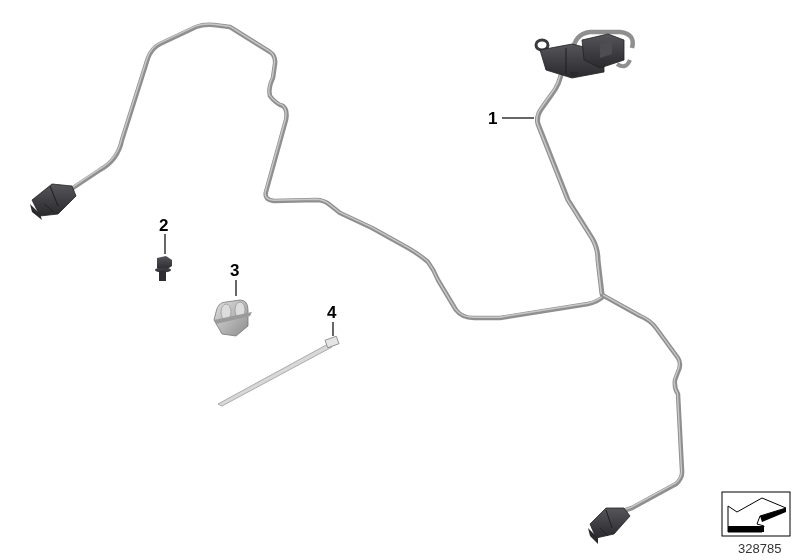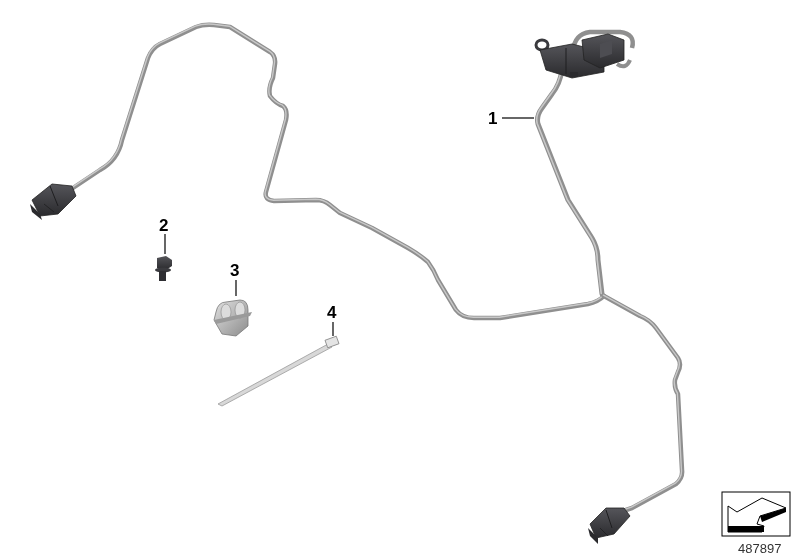--- a/index.html
+++ b/index.html
@@ -120,13 +120,13 @@
     <path d="M728,506 L737,512 L762,498 L786,508 L760,516 L757,524 L764,526 L762,532 L728,532 Z" fill="#ffffff" stroke="#000" stroke-width="1"></path>
     <path d="M760,516 L786,508 L786,512 L762,522 Z" fill="#000"></path>
     <rect x="728" y="526" width="36" height="6" fill="#000"></rect>
   </g>
 </svg>
 
 <div class="callout-label" style="left:488px; top:110px;">1</div>
 <div class="callout-label" style="left:159px; top:217px;">2</div>
 <div class="callout-label" style="left:230px; top:262px;">3</div>
 <div class="callout-label" style="left:327px; top:304px;">4</div>
-<div class="diagram-id" style="left:738px; top:542px;">487897</div>
+<div class="diagram-id" style="left:738px; top:542px;">328785</div>
 
 </body></html>

